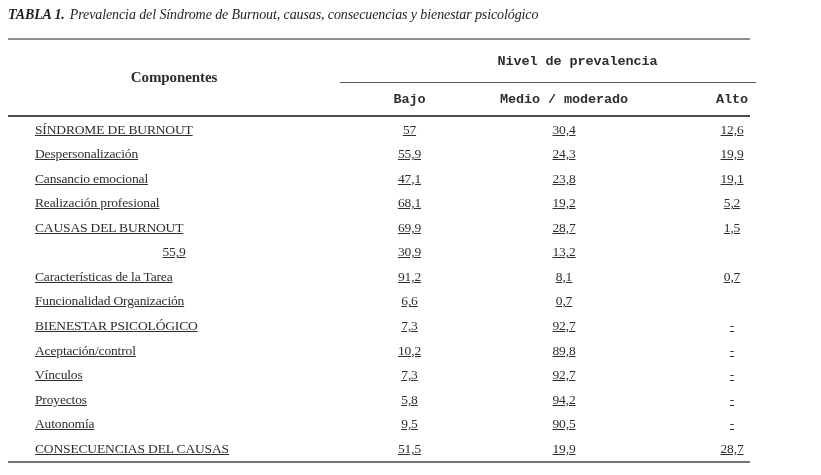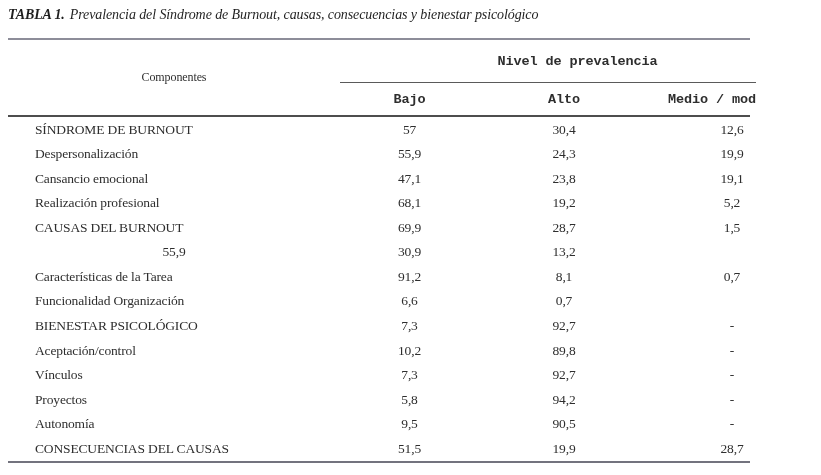--- a/index.html
+++ b/index.html
@@ -41,22 +41,22 @@
   
   .thead {
     display: grid;
     grid-template-columns: 332px 475px;
     height: 75px;
   }
   .th-components {
     display: flex;
     align-items: center;
     justify-content: center;
-    font-weight: normal;
-    font-size: 12px;
+    font-weight: bold;
+    font-size: 15px;
     letter-spacing: -0.1px;
   }
   .th-group {
     display: flex;
     flex-direction: column;
     font-family: Liberation Mono, monospace;
   }
   .group-title {
     height: 43px;
     display: flex;
@@ -87,20 +87,21 @@
   }
   
   .tbody {
     height: 344px;
   }
   .trow {
     display: grid;
     grid-template-columns: 332px 139px 170px 166px;
     height: 24.57px;
     align-items: center;
+    text-decoration: underline;
   }
   .tcell {
     font-size: 13.5px;
     letter-spacing: -0.15px;
     line-height: 1;
     white-space: nowrap;
   }
   .tcell.label {
     padding-left: 27px;
     text-align: left;
@@ -123,22 +124,22 @@
   </div>
 
   <div class="rule-top"></div>
 
   <div class="thead">
     <div class="th-components">Componentes</div>
     <div class="th-group">
       <div class="group-title">Nivel de prevalencia</div>
       <div class="subcols">
         <div class="subcol">Bajo</div>
+        <div class="subcol">Medio / moderado</div>
         <div class="subcol">Alto</div>
-        <div class="subcol">Medio / moderado</div>
       </div>
     </div>
   </div>
 
   <div class="sep-header"></div>
 
   <div class="tbody">
       <div class="trow">
         <div class="tcell label">SÍNDROME DE BURNOUT</div>
         <div class="tcell num">57</div>

